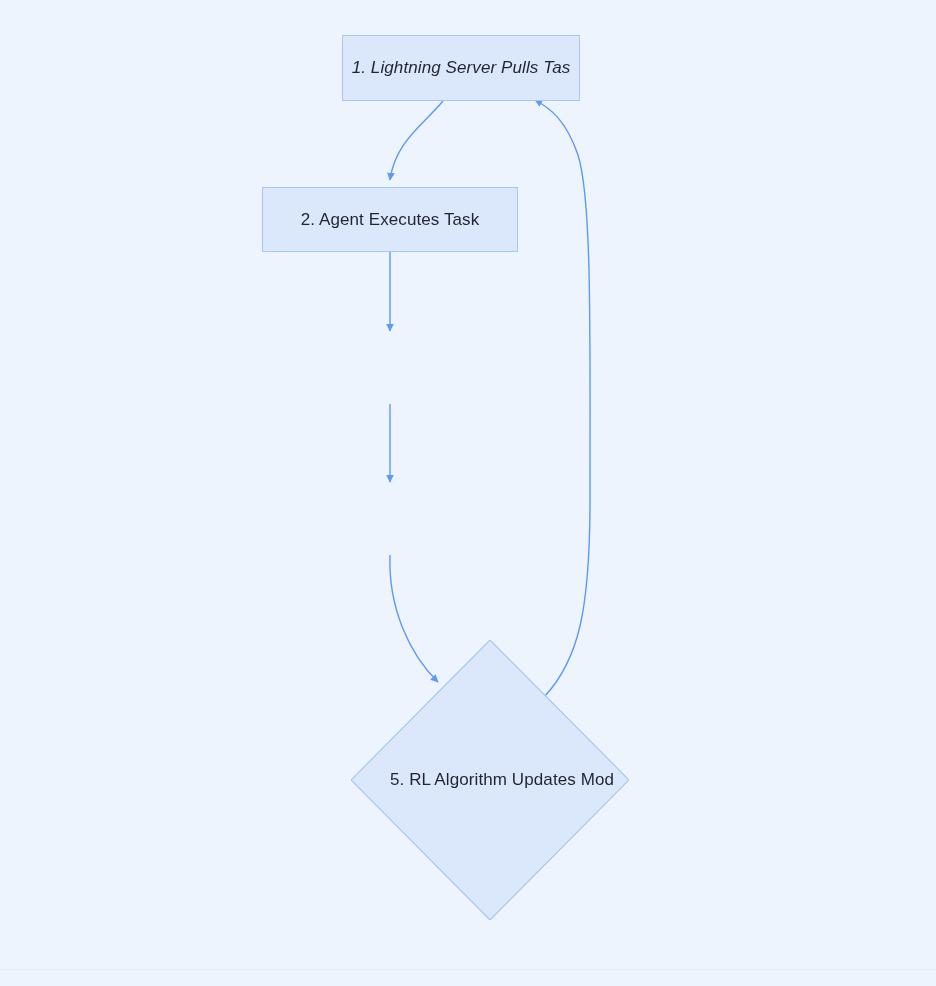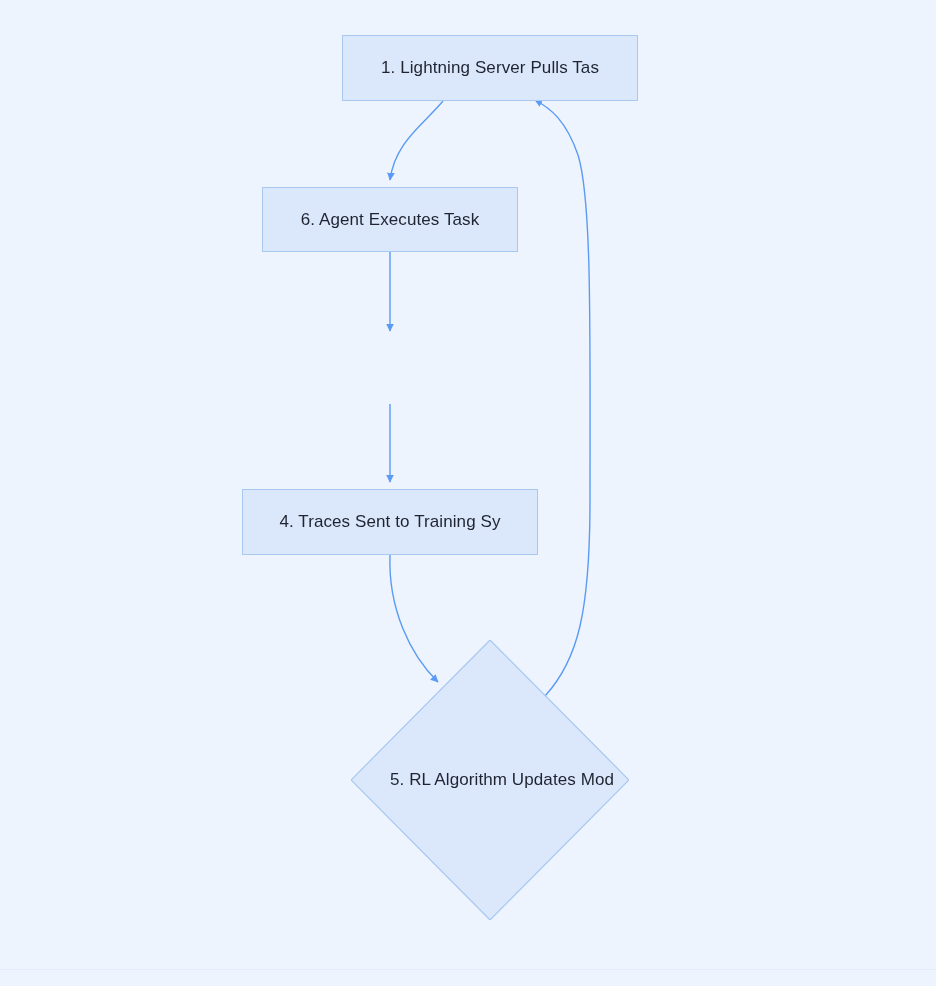--- a/index.html
+++ b/index.html
@@ -50,21 +50,21 @@
     overflow: hidden;
   }
   .node-label {
     color: #1f2430;
     font-size: 17px;
     line-height: 1.25;
     white-space: nowrap;
     text-align: center;
     letter-spacing: 0.1px;
   }
-  #node-1 { left: 342px; top: 35px;  width: 296px; height: 66px; }
+  #node-1 { left: 342px; top: 35px;  width: 238px; height: 66px; font-style: italic; }
   #node-2 { left: 262px; top: 187px; width: 256px; height: 65px; }
   #node-3 { left: 242px; top: 338px; width: 296px; height: 66px; }
   #node-4 { left: 242px; top: 489px; width: 296px; height: 66px; }
 
   
   #node-5 {
     position: absolute;
     left: 351px;
     top: 640px;
     width: 278px;
@@ -112,27 +112,24 @@
     <path d="M 390,555 C 388,608 410,655 438,682" fill="none" stroke="#5b9bf3" stroke-width="1.4" marker-end="url(#arrowhead)"></path>
 
     <path d="M 545,696 C 578,660 590,612 590,500 C 590,330 592,200 578,155 C 566,120 550,108 535,100" fill="none" stroke="#5b9bf3" stroke-width="1.4" marker-end="url(#arrowhead)"></path>
   </svg>
 
   <div class="node" id="node-1">
     <span class="node-label">1. Lightning Server Pulls Tas</span>
   </div>
 
   <div class="node" id="node-2">
-    <span class="node-label">6. Agent Executes Task</span>
+    <span class="node-label">2. Agent Executes Task</span>
   </div>
 
 
-  <div class="node" id="node-4">
-    <span class="node-label">4. Traces Sent to Training Sy</span>
-  </div>
 
   <div id="node-5">
     <svg class="diamond-shape" viewBox="0 0 278 280" preserveAspectRatio="none" xmlns="http://www.w3.org/2000/svg">
       <polygon points="139,0 278,140 139,280 0,140" fill="#dbe7fb" stroke="#a7c8ef" stroke-width="1.2"></polygon>
     </svg>
     <div class="diamond-label-wrap">
       <span class="node-label">5. RL Algorithm Updates Mod</span>
     </div>
   </div>
 

